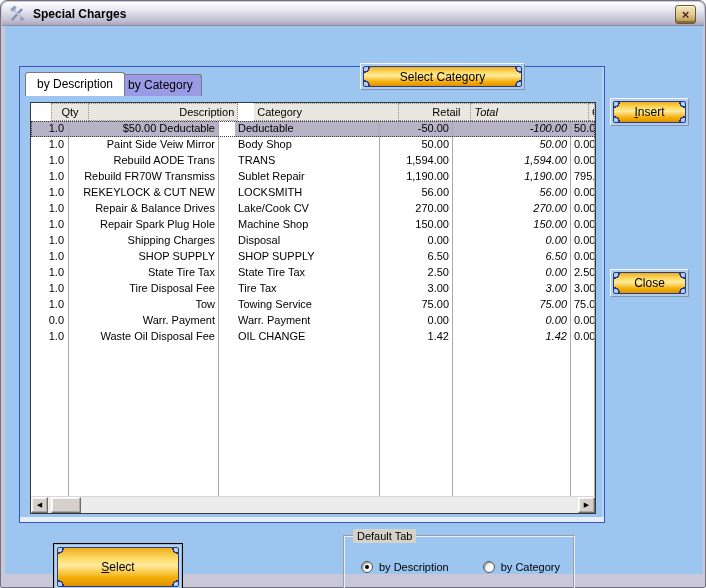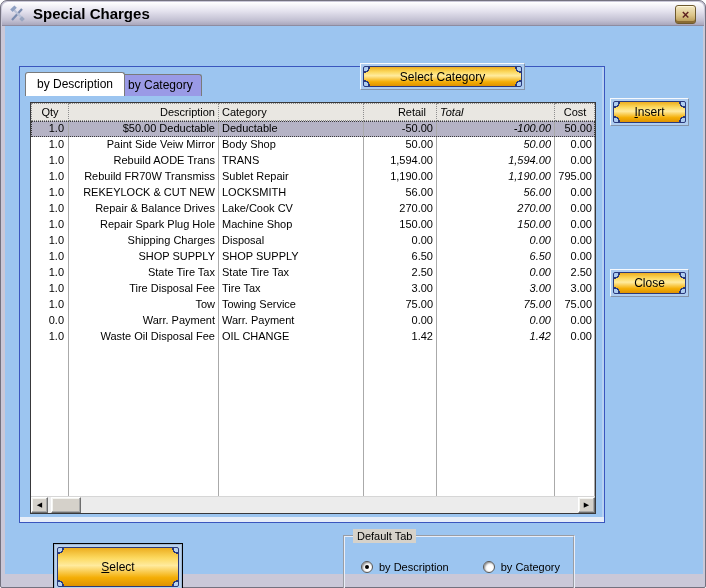--- a/index.html
+++ b/index.html
@@ -12,21 +12,21 @@
     border-radius:7px 7px 2px 2px;
   }
   .titlebar{
     position:absolute; left:1px; top:1px; width:702px; height:24px;
     background:linear-gradient(180deg,#ffffff 0%,#e4e2ee 40%,#c2c0d2 80%,#a9a7bc 100%);
     border-radius:6px 6px 0 0;
     display:flex; align-items:center;
     border-bottom:1px solid #8e8ca0;
   }
   .titlebar .app-icon{ margin-left:7px; width:18px; height:18px; }
-  .titlebar .title{ margin-left:6px; font-size:15px; font-weight:bold; color:#000; }
+  .titlebar .title{ margin-left:6px; font-size:12px; font-weight:bold; color:#000; }
   .close-btn{
     position:absolute; right:8px; top:3px; width:21px; height:19px;
     background:linear-gradient(180deg,#f2e8c4 0%,#dcc488 55%,#b1934e 100%);
     border:1px solid #6e5a2e; border-radius:3px;
     display:flex; align-items:center; justify-content:center;
     color:#5c1f1f; font-weight:bold; font-size:13px; line-height:1;
     box-shadow:inset 0 1px 0 #fff6d8, inset 0 -2px 0 #8a6c34;
     cursor:default;
   }
 
@@ -81,25 +81,25 @@
     display:flex; flex-direction:column; padding-bottom:17px;
   }
   .t-row{ display:flex; height:16px; flex:0 0 16px; }
   .t-row.filler{ flex:1 1 auto; height:auto; }
   .t-cell{
     font-size:11px; color:#000; line-height:15px; padding:0 3px;
     white-space:nowrap; overflow:hidden; border-right:1px solid #aaaaaa;
   }
   .t-cell.c0{ width:38px; text-align:right; padding-right:4px; }
   .t-cell.c1{ width:150px; text-align:right; }
-  .t-cell.c2{ width:145px; text-align:left; }
+  .t-cell.c2{ width:145px; text-align:left;margin-left:16px; }
   .t-cell.c3{ width:73px;  text-align:right; }
   .t-cell.c4{ width:118px; text-align:right;font-style:italic; }
   .t-cell.c5{ flex:1; text-align:right; padding-right:2px; }
-  .header-row{ display:flex; height:18px; flex:0 0 18px; background:#fff; }
+  .header-row{ display:flex; height:18px; flex:0 0 18px; background:#fff;padding-left:20px; }
   .h-cell{
     background:#e9e7e2; line-height:16px;
     border-top:1px dotted #8e8e8e; border-bottom:1px dotted #8e8e8e; border-right:1px dotted #8e8e8e;
   }
   .h-cell:first-child{ border-left:1px dotted #8e8e8e; }
   .h-cell.c0{ text-align:center; padding-right:3px; }
   .h-cell.c3{ text-align:right; padding-right:10px; }
   .h-cell.c4{ text-align:left; }
   .h-cell.c5{ text-align:center; }
   .t-row.selected .t-cell{ background:#b5b3c5; }

